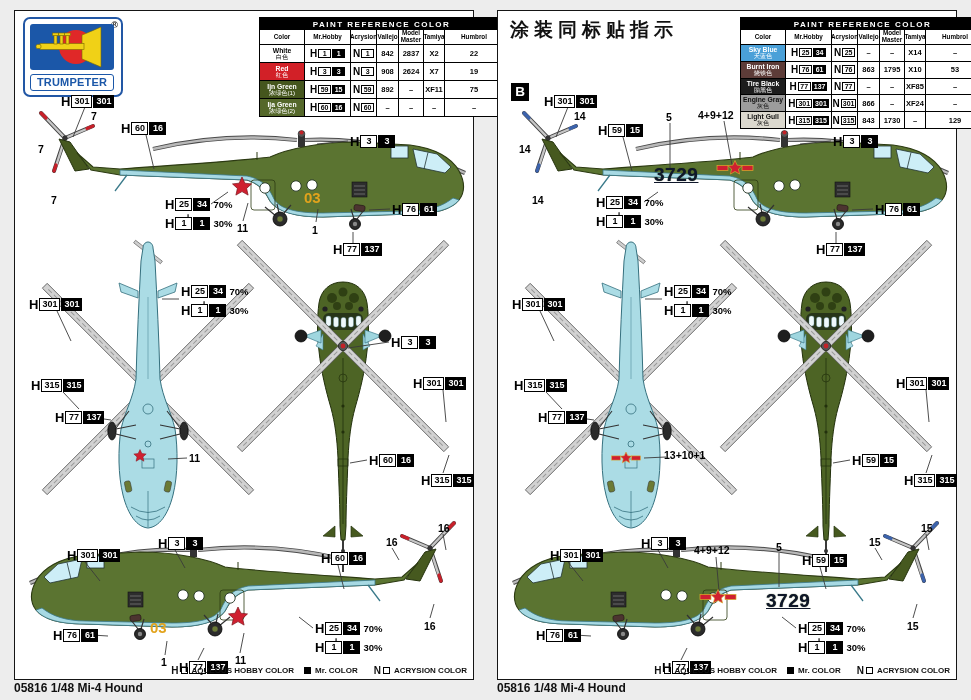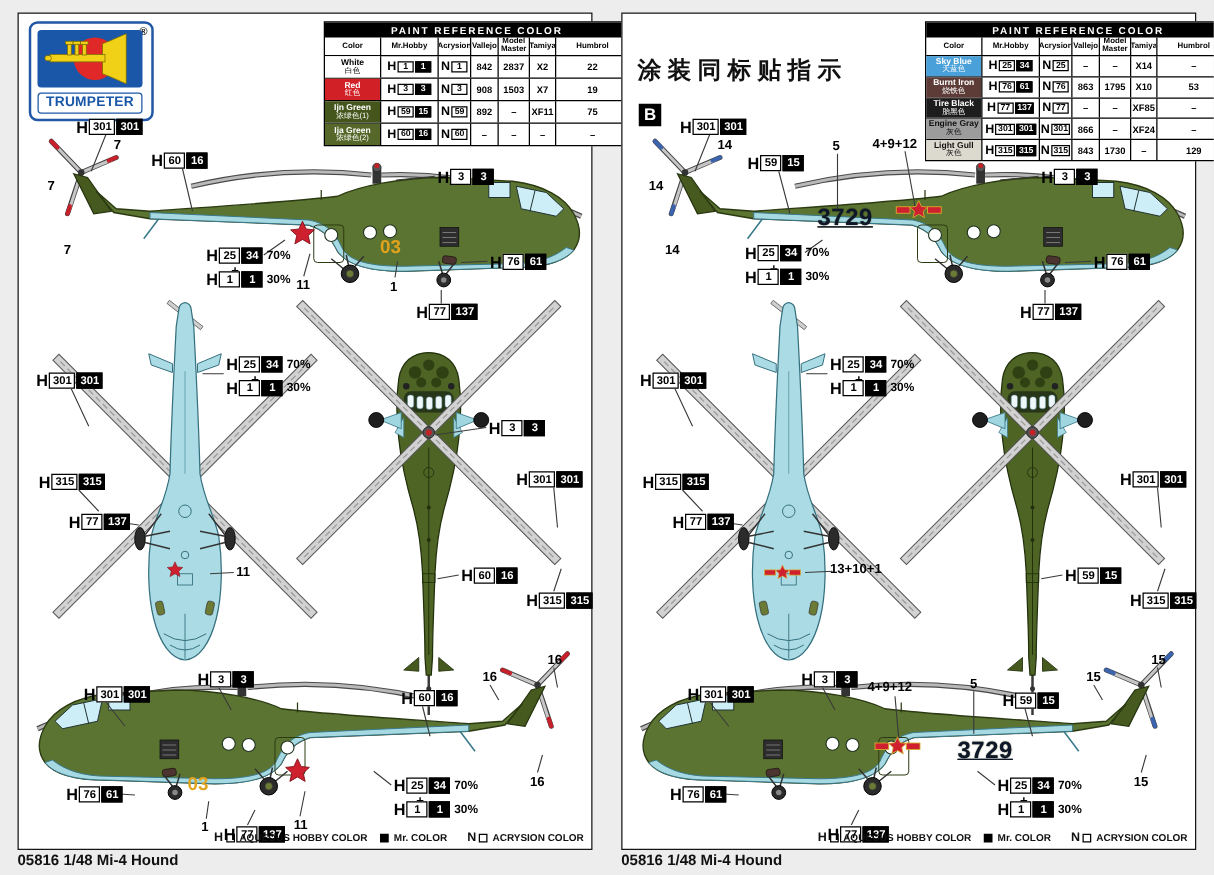--- a/index.html
+++ b/index.html
@@ -39,21 +39,21 @@
   .mbw,.mbb{display:inline-block;box-sizing:border-box;border:1px solid #000;font-size:7px;font-weight:bold;min-width:13px;padding:0 1px;text-align:center;height:9px;line-height:7.5px;}
   .mbw{background:#fff;color:#000;}
   .mbb{background:#000;color:#fff;margin-left:1px;}
   .tval{font-size:7.5px;font-weight:bold;}
   
   .logo{position:absolute;left:8px;top:6px;width:100px;height:80px;border:2px solid #2257a5;border-radius:7px;background:#fff;box-sizing:border-box;}
   .logo .blue{position:absolute;left:5px;top:5px;width:84px;height:46px;background:#1b57a8;border-radius:3px;}
   .logo .reg{position:absolute;right:3px;top:1px;font-size:9px;font-weight:bold;color:#111;}
   .logo .tbox{position:absolute;left:5px;top:55px;width:84px;height:17px;border:1.5px solid #1b57a8;border-radius:3px;color:#1b57a8;font-weight:bold;font-size:11px;text-align:center;line-height:15px;letter-spacing:.2px;box-sizing:border-box;}
   
-  .title-zh{position:absolute;left:12px;top:32px;font-size:19px;font-weight:bold;letter-spacing:5px;color:#111;}
+  .title-zh{position:absolute;left:12px;top:6px;font-size:19px;font-weight:bold;letter-spacing:5px;color:#111;}
   .title-en{position:absolute;left:12px;top:40px;font-size:16.5px;font-weight:bold;color:#111;}
   .badge{position:absolute;left:13px;top:72px;width:18px;height:18px;background:#000;color:#fff;font-size:13.5px;font-weight:bold;text-align:center;line-height:18px;}
   
   .accode{position:absolute;font-weight:bold;}
   .code-a{color:#e2a31c;font-size:15px;}
   .code-b{color:#0f172a;font-size:19px;letter-spacing:.5px;text-shadow:0 0 1px #2f3d14;text-decoration:underline;}
   .mark{position:absolute;}
   
   .legend{position:absolute;right:6px;bottom:3px;display:flex;align-items:center;gap:4px;font-size:8px;font-weight:bold;color:#111;}
   .legend .lh{font-size:10px;}
@@ -269,21 +269,21 @@
           <div class="tc c1 mhcell">
             <span class="hp">H</span>
             <span class="mbw">3</span>
             <span class="mbb">3</span>
           </div>
           <div class="tc c2 mhcell">
             <span class="hp">N</span>
             <span class="mbw">3</span>
           </div>
           <div class="tc c3 tval">908</div>
-          <div class="tc c4 tval">1503</div>
+          <div class="tc c4 tval">2624</div>
           <div class="tc c5 tval">X7</div>
           <div class="tc c6 tval">19</div>
         </div>
         <div class="trow drow">
           <div class="tc c0 cname" style="background: rgb(69, 86, 29); color: rgb(255, 255, 255);">
             <div class="nm">Ijn Green</div>
             <div class="zh">浓绿色(1)</div>
           </div>
           <div class="tc c1 mhcell">
             <span class="hp">H</span>

